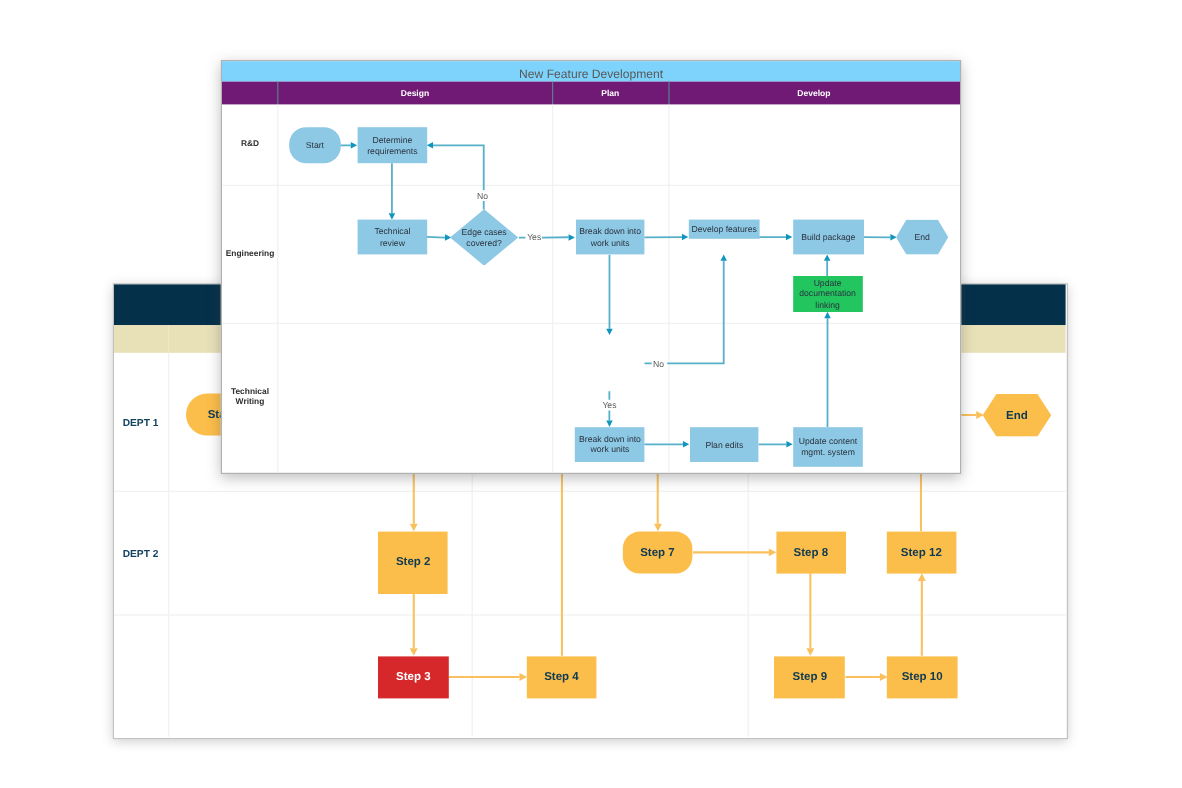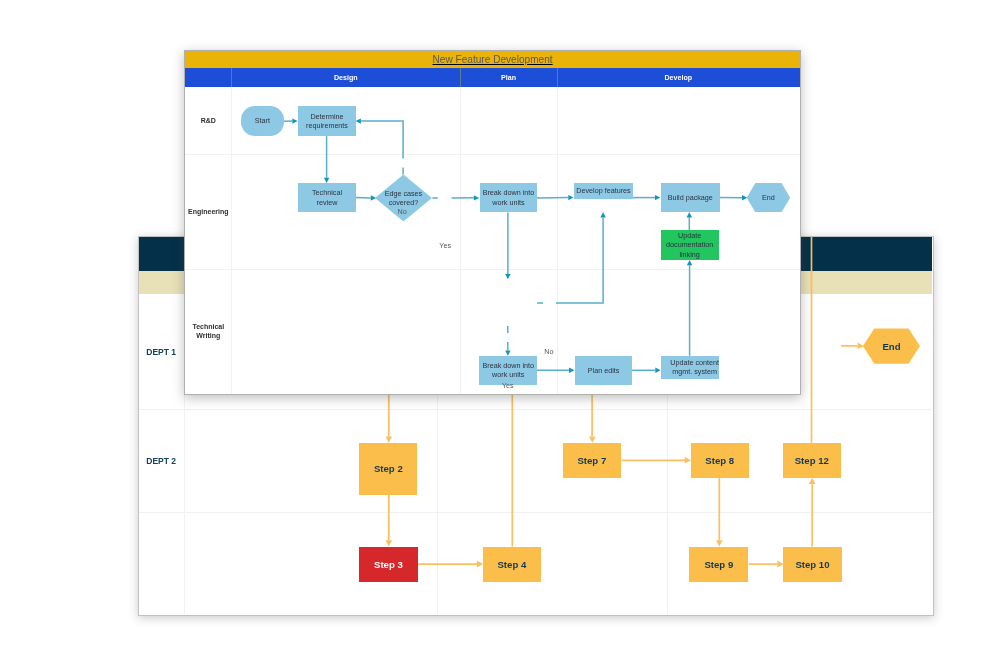--- a/index.html
+++ b/index.html
@@ -6,21 +6,21 @@
   html,body{margin:0;padding:0;background:#ffffff;}
   body{width:985px;height:657px;overflow:hidden;
        font-family:"Liberation Sans",sans-serif;
        -webkit-font-smoothing:antialiased;}
   #stage{position:relative;width:985px;height:657px;background:#fff;overflow:hidden;}
 
   
   .panel{position:absolute;background:#fff;box-sizing:border-box;}
   #back-panel{left:93.6px;top:236.2px;width:796px;height:380px;
     border:1.3px solid #c2c2c2;
-    box-shadow:0 2px 9px rgba(80,80,80,0.30);margin-left:44px;}
+    box-shadow:0 2px 9px rgba(80,80,80,0.30);}
   #front-panel{left:184.4px;top:49.9px;width:616.8px;height:345.1px;
     border:1.2px solid #b0b0b0;
     box-shadow:0 3px 11px rgba(70,70,70,0.35);}
 
   .svg-layer{position:absolute;left:0;top:0;}
 
   
   .bp-header{position:absolute;left:0;top:0;width:793.4px;height:34px;background:#043049;}
   .bp-band{position:absolute;left:0;top:34px;width:793.4px;height:22.4px;background:#e8e0b7;}
   .bp-vline{position:absolute;top:56.4px;width:1px;height:320.7px;background:#f1f1f1;}
@@ -29,41 +29,41 @@
   .bp-lane-label{position:absolute;left:0;width:45.1px;display:flex;
      align-items:center;justify-content:center;padding-top:2px;box-sizing:border-box;
      font-size:8.5px;font-weight:bold;color:#12425e;}
   .bp-node{position:absolute;display:flex;align-items:center;justify-content:center;
      background:#fcbe4a;font-size:9.6px;font-weight:bold;color:#103a52;}
   .bp-red{background:#d6282b;color:#ffffff;}
   .bp-stadium{border-radius:18px;}
   .bp-hex{clip-path:polygon(20% 0%, 80% 0%, 100% 50%, 80% 100%, 20% 100%, 0% 50%);}
 
   
-  .fp-titlebar{position:absolute;left:0;top:0;width:614.4px;height:17.5px;background:#eab308;
-     display:flex;align-items:center;justify-content:center;text-decoration:underline;}
+  .fp-titlebar{position:absolute;left:0;top:0;width:614.4px;height:17.5px;background:#7dd3fc;
+     display:flex;align-items:flex-end;justify-content:center;}
   .fp-title{font-size:10.1px;color:#585858;}
-  .fp-header{position:absolute;left:0;top:17.5px;width:614.4px;height:18.4px;background:#1d4ed8;}
+  .fp-header{position:absolute;left:0;top:17.5px;width:614.4px;height:18.4px;background:#701a75;}
   .fp-hcell{position:absolute;top:0;height:18.4px;display:flex;align-items:center;justify-content:center;
      font-size:7.1px;font-weight:bold;color:#ffffff;}
   .fp-hsep{position:absolute;top:0;width:1px;height:18.4px;background:#587d92;}
   .fp-vline{position:absolute;top:35.9px;width:1px;height:306.8px;background:#f1f1f1;}
   .fp-hline{position:absolute;left:0;width:614.4px;height:1px;background:#f1f1f1;}
   .fp-lane-label{position:absolute;left:0;width:45.9px;display:flex;
      align-items:center;justify-content:center;text-align:center;line-height:1.35;
      font-size:7px;font-weight:bold;color:#2f2f2f;}
   .fp-node{position:absolute;display:flex;align-items:center;justify-content:center;
      text-align:center;line-height:9.3px;background:#8dc8e4;
      font-size:7.2px;color:#2b3440;box-sizing:border-box;}
   .fp-node > span{display:block;white-space:nowrap;}
   .fp-orange{background:#22c55e;}
   .fp-stadium{border-radius:14px;}
   .fp-hex{clip-path:polygon(20% 0%, 80% 0%, 100% 50%, 80% 100%, 20% 100%, 0% 50%);}
   .fp-diamond{clip-path:polygon(50% 0%, 100% 50%, 50% 100%, 0% 50%);}
-  .fp-edge-label{position:absolute;font-size:7.2px;color:#595959;white-space:nowrap;line-height:9px;margin-top:48px;}
+  .fp-edge-label{position:absolute;font-size:7.2px;color:#595959;white-space:nowrap;line-height:9px;}
 </style>
 </head>
 <body>
 
 <div id="stage">
 
   <div id="back-panel" class="panel">
     <div class="bp-header"></div>
     <div class="bp-band"></div>
 
@@ -115,21 +115,21 @@
       </div>
     <div class="bp-node bp-rect" style="left:220.6px;top:205.8px;width:58.3px;height:52px;">
         <span>Step 2</span>
       </div>
     <div class="bp-node bp-rect bp-red" style="left:220.4px;top:309.5px;width:58.8px;height:35.1px;">
         <span>Step 3</span>
       </div>
     <div class="bp-node bp-rect" style="left:344.2px;top:309.5px;width:58.2px;height:35.1px;">
         <span>Step 4</span>
       </div>
-    <div class="bp-node bp-rect" style="left:424.0px;top:205.8px;width:58.5px;height:35.0px;">
+    <div class="bp-node bp-rect" style="left:424.0px;top:205.8px;width:58.5px;height:35.0px;border-radius:14px;">
         <span>Step 7</span>
       </div>
     <div class="bp-node bp-rect" style="left:552.0px;top:205.8px;width:58.2px;height:35.0px;">
         <span>Step 8</span>
       </div>
     <div class="bp-node bp-rect" style="left:550.9px;top:309.5px;width:58.7px;height:35.1px;">
         <span>Step 9</span>
       </div>
     <div class="bp-node bp-rect" style="left:644.6px;top:309.5px;width:58.6px;height:35.1px;">
         <span>Step 10</span>
@@ -245,21 +245,21 @@
       </div>
     <div class="fp-node fp-rect fp-orange" style="left:475.31px;top:179.51px;width:57.90px;height:29.40px;">
         <span>Update<br>documentation<br>linking</span>
       </div>
     <div class="fp-node fp-rect" style="left:293.91px;top:304.81px;width:58.00px;height:29.00px;">
         <span>Break down into<br>work units</span>
       </div>
     <div class="fp-node fp-rect" style="left:389.41px;top:304.81px;width:57.70px;height:29.00px;">
         <span>Plan edits</span>
       </div>
-    <div class="fp-node fp-rect" style="left:475.61px;top:304.81px;width:58.00px;height:23px;justify-content:flex-end;">
+    <div class="fp-node fp-rect" style="left:475.61px;top:304.81px;width:58.00px;height:33px;">
         <span>Update content<br>mgmt. system</span>
       </div>
 
     <div class="fp-edge-label" style="left:212.2px;top:108.4px;"><span>No</span></div>
     <div class="fp-edge-label" style="left:253.9px;top:142.1px;"><span>Yes</span></div>
     <div class="fp-edge-label" style="left:358.8px;top:248.1px;"><span>No</span></div>
     <div class="fp-edge-label" style="left:316.6px;top:282.6px;"><span>Yes</span></div>
   </div>
 
 </div>

